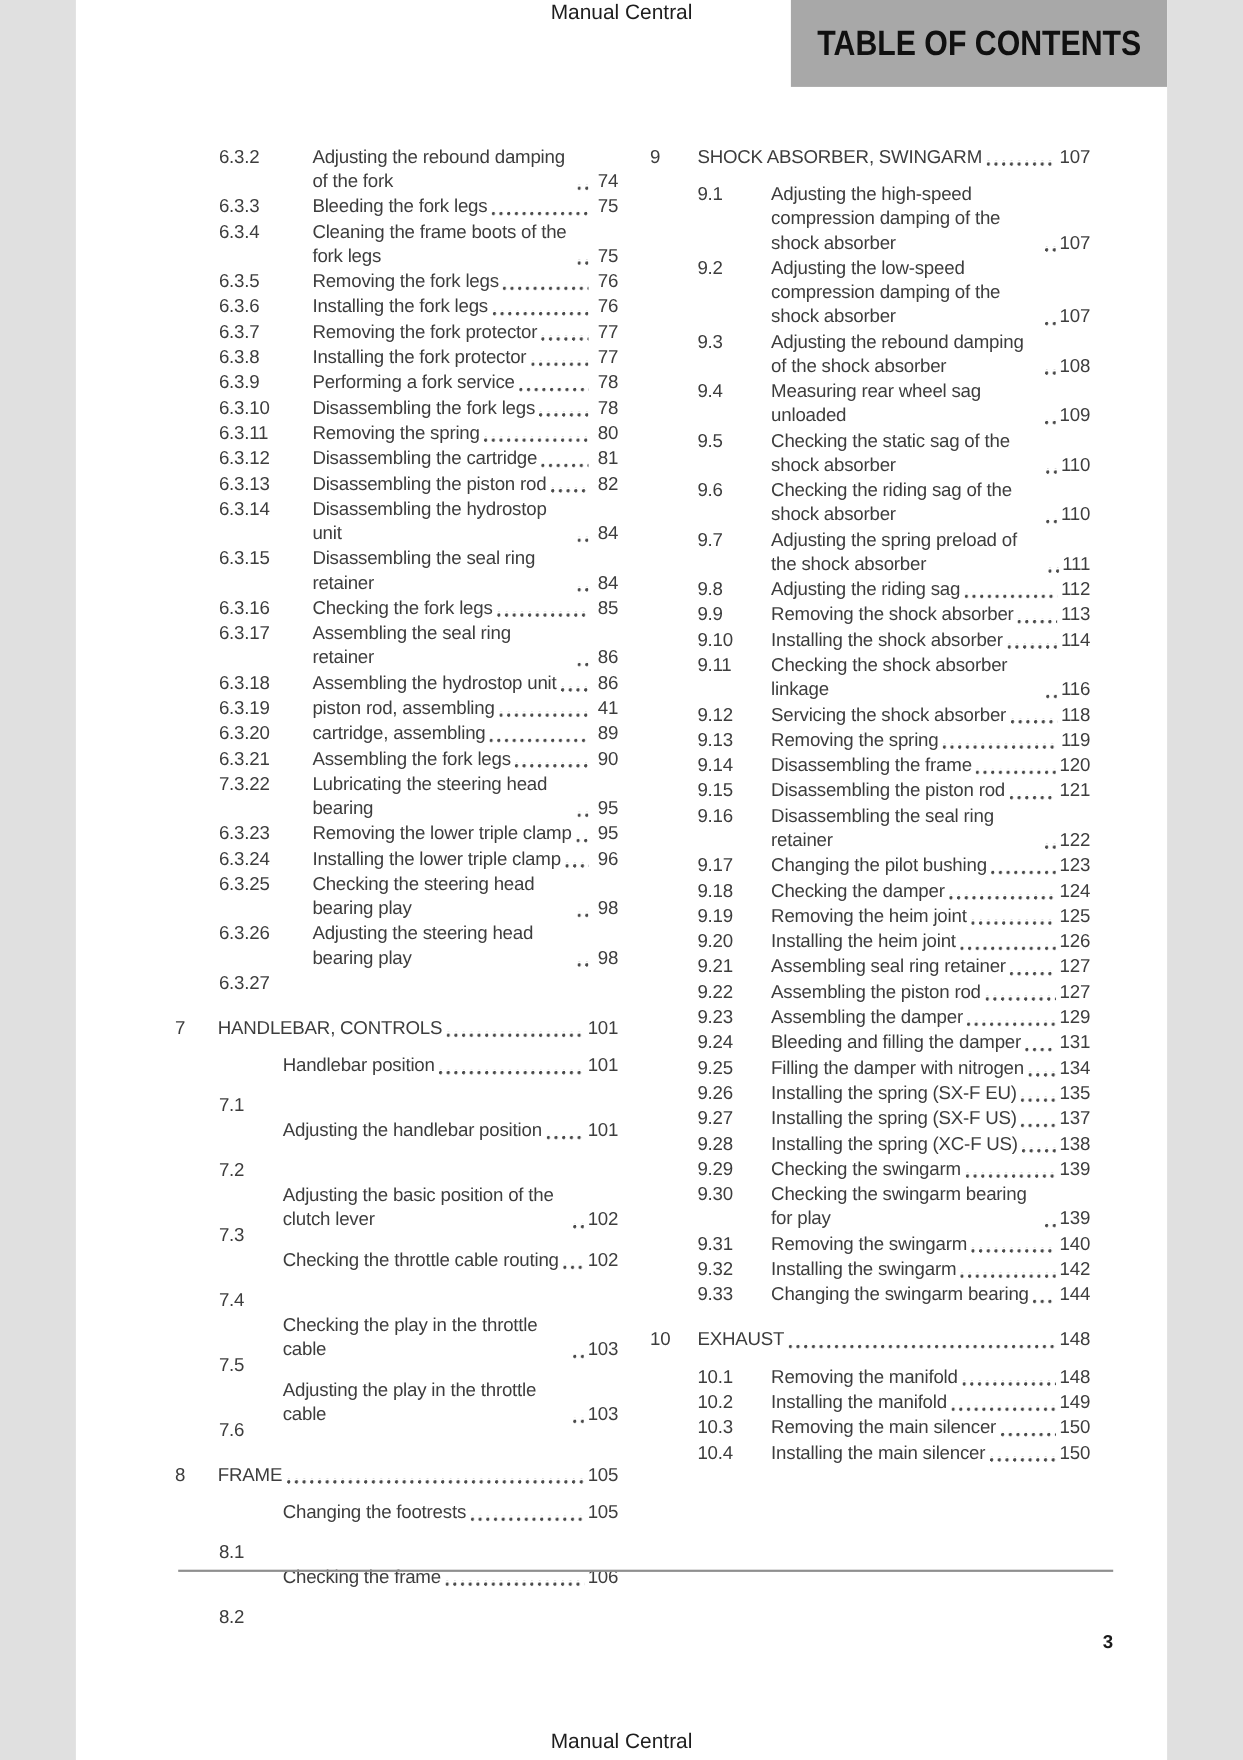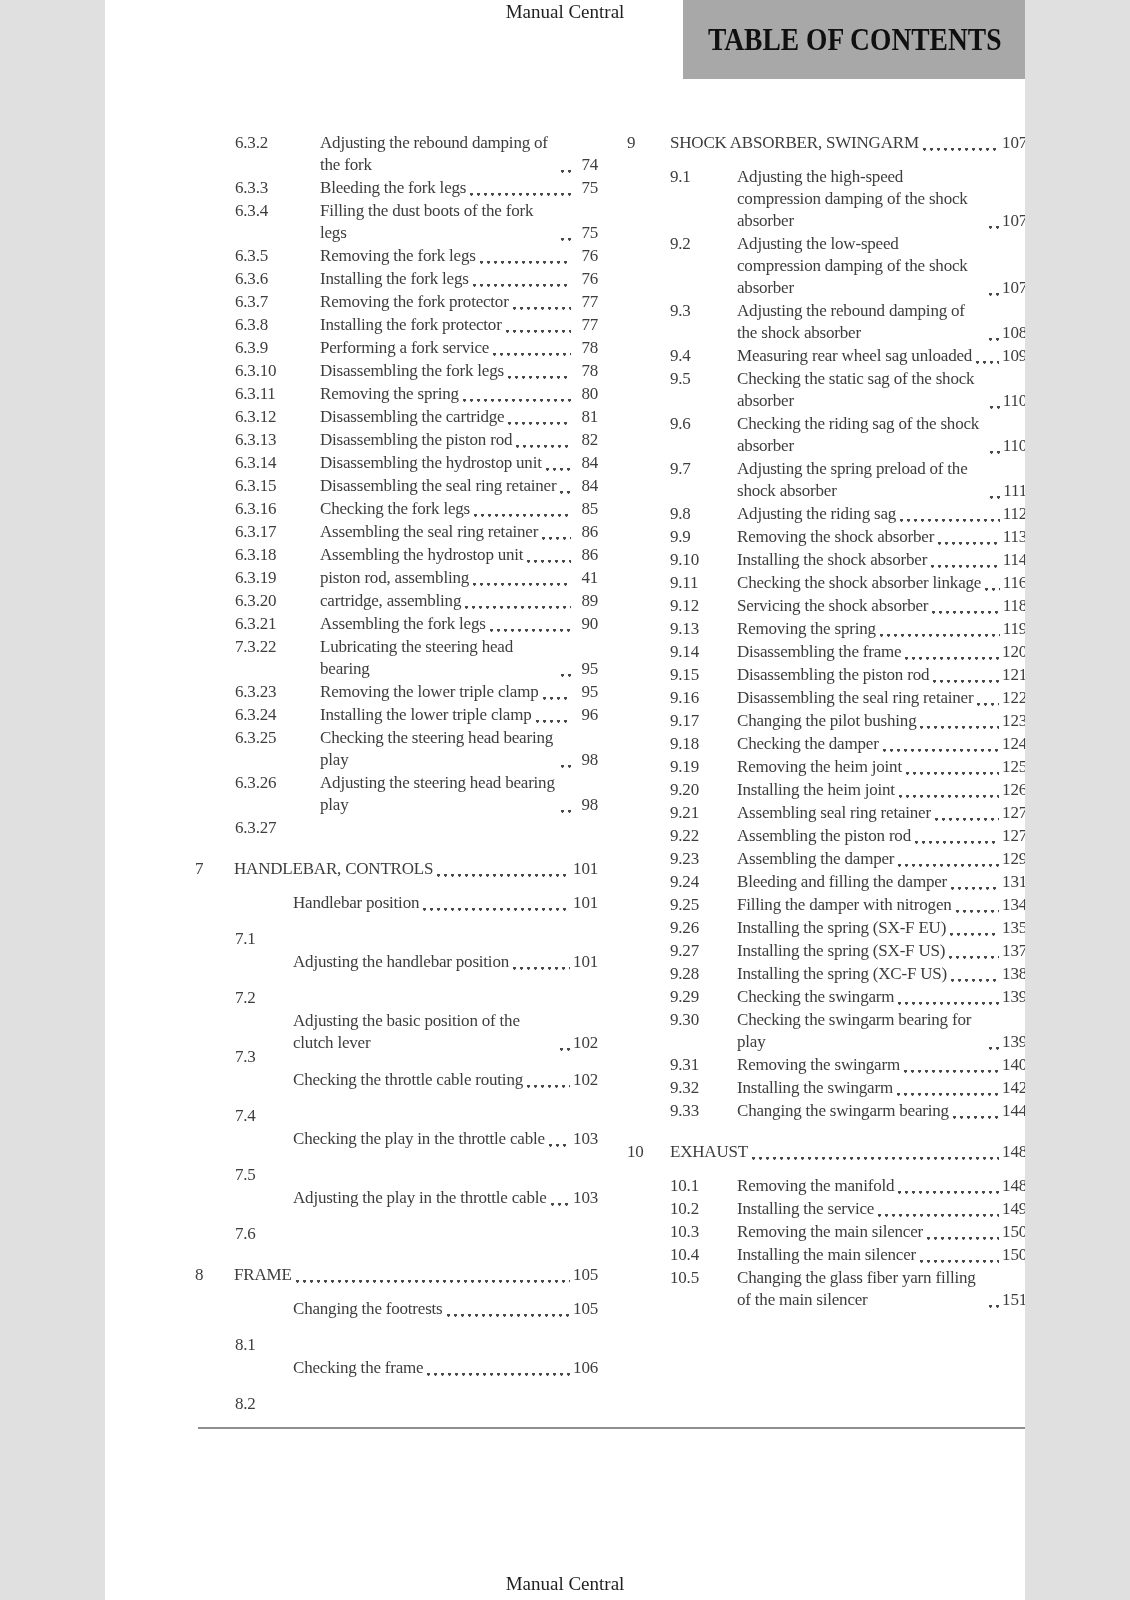--- a/index.html
+++ b/index.html
@@ -1,22 +1,22 @@
 <!DOCTYPE html>
 <html><head>
 <meta charset="utf-8">
 <style>
   html, body { margin: 0; padding: 0; background: #e0e0e0; }
   .page {
     position: relative;
-    width: 920px;
+    width: 992px;
     height: 1600px;
     margin: 0 auto;
     background: #ffffff;
-    font-family: Liberation Serif, serif;
+    font-family: Liberation Sans, sans-serif;
     color: #3d3d3d;
     overflow: hidden;
   }
 
   
   .top-brand {
     position: absolute;
     top: 1px;
     left: 0;
     width: 100%;
@@ -141,21 +141,21 @@
         <span class="num">6.3.3</span>
         <span class="row">
           <span class="t">Bleeding the fork legs</span>
           <span class="leader"></span>
           <span class="pg">75</span>
         </span>
       </div>
       <div class="entry sub w3">
         <span class="num">6.3.4</span>
         <span class="row">
-          <span class="t">Filling the dust boots of the fork legs</span>
+          <span class="t">Cleaning the frame boots of the fork legs</span>
           <span class="leader"></span>
           <span class="pg">75</span>
         </span>
       </div>
       <div class="entry sub w3">
         <span class="num">6.3.5</span>
         <span class="row">
           <span class="t">Removing the fork legs</span>
           <span class="leader"></span>
           <span class="pg">76</span>
@@ -699,49 +699,41 @@
         <span class="num">10.1</span>
         <span class="row">
           <span class="t">Removing the manifold</span>
           <span class="leader"></span>
           <span class="pg">148</span>
         </span>
       </div>
       <div class="entry sub w2">
         <span class="num">10.2</span>
         <span class="row">
-          <span class="t">Installing the service</span>
+          <span class="t">Installing the manifold</span>
           <span class="leader"></span>
           <span class="pg">149</span>
         </span>
       </div>
       <div class="entry sub w2">
         <span class="num">10.3</span>
         <span class="row">
           <span class="t">Removing the main silencer</span>
           <span class="leader"></span>
           <span class="pg">150</span>
         </span>
       </div>
       <div class="entry sub w2">
         <span class="num">10.4</span>
         <span class="row">
           <span class="t">Installing the main silencer</span>
           <span class="leader"></span>
           <span class="pg">150</span>
         </span>
       </div>
-      <div class="entry sub w2">
-        <span class="num">10.5</span>
-        <span class="row">
-          <span class="t">Changing the glass fiber yarn filling of the main silencer</span>
-          <span class="leader"></span>
-          <span class="pg">151</span>
-        </span>
-      </div>
     </div>
 
   <div class="foot-rule"></div>
 
   <div class="foot-page">3</div>
 
   <div class="bottom-brand">Manual Central</div>
 
 </div>
 

